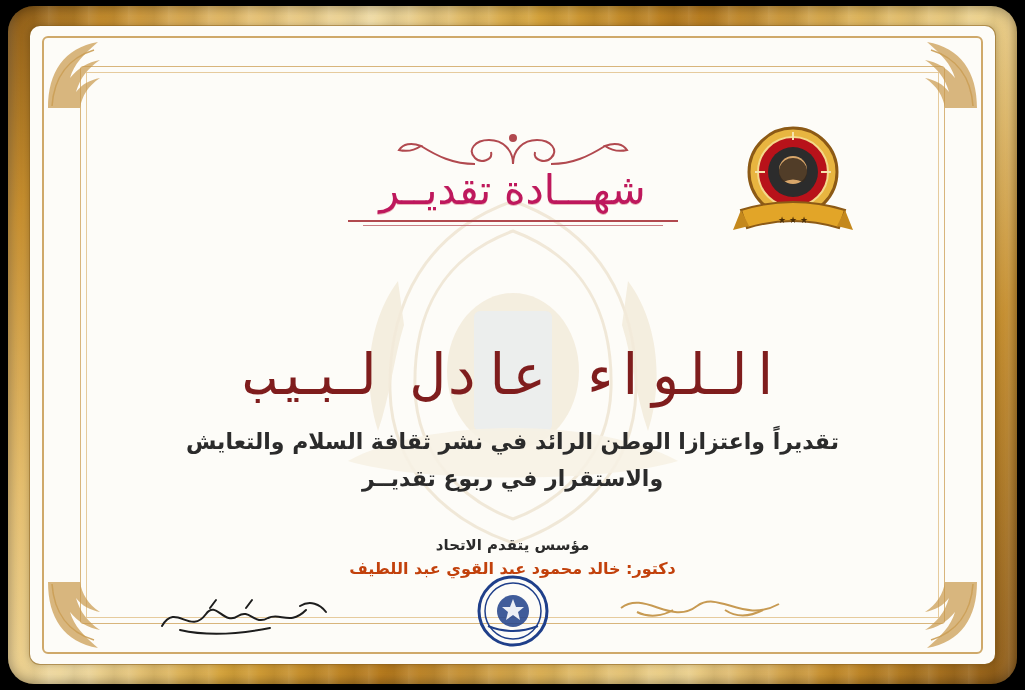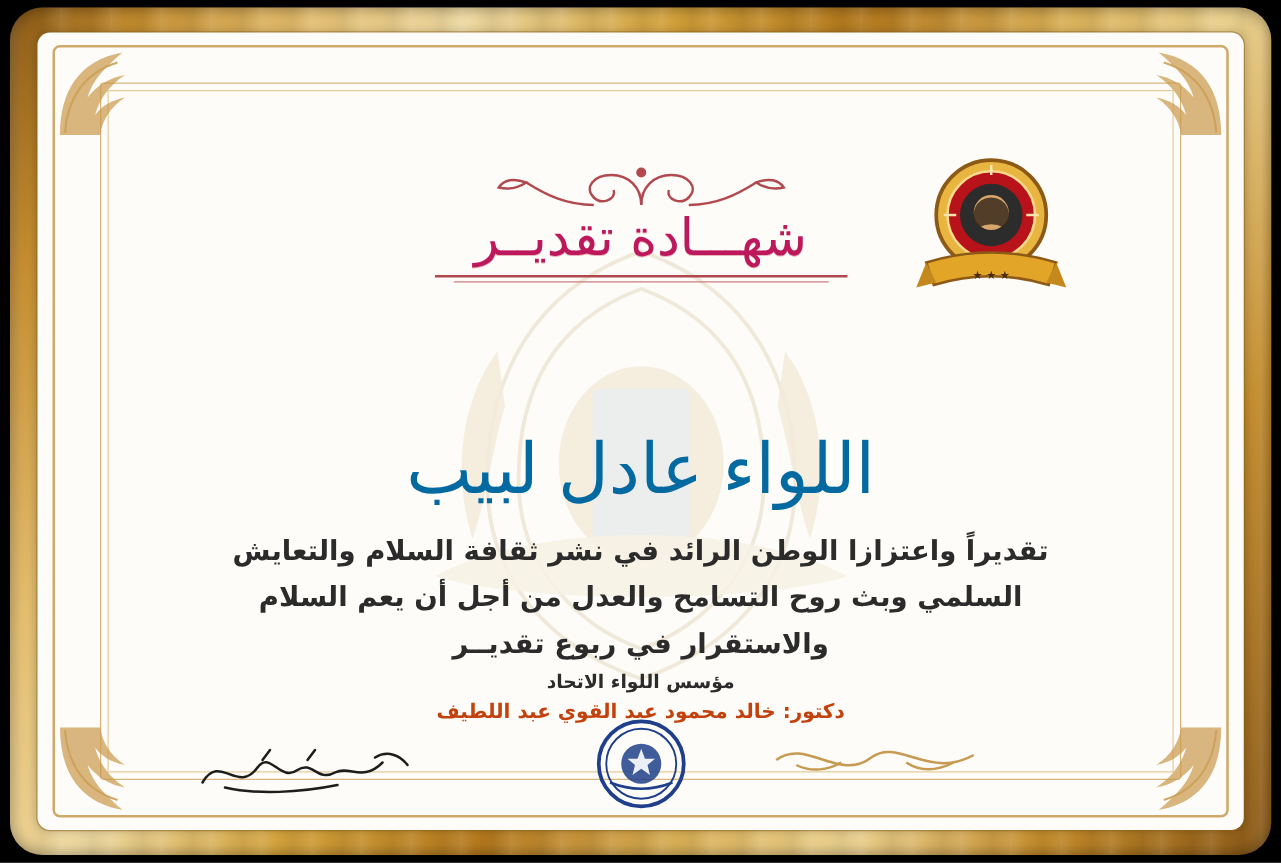--- a/index.html
+++ b/index.html
@@ -195,24 +195,24 @@
     color: #2c2c2c;
     font-weight: 600;
     letter-spacing: 0.5px;
   }
 
   .recipient {
     position: absolute;
     left: 0;
     right: 0;
     top: 268px;
-    font-family: Liberation Sans, sans-serif;
+    font-family: Liberation Mono, monospace;
     font-size: 56px;
     font-weight: 500;
-    color: #0369a1;
+    color: #7f1d1d;
     letter-spacing: 1px;
   }
 
   .body-text {
     position: absolute;
     left: 40px;
     right: 40px;
     top: 350px;
     font-size: 22px;
     font-weight: 600;
@@ -349,25 +349,24 @@
           <div class="title">شهـــادة تقديــر</div>
           <div class="title-rule"></div>
           <div class="title-rule thin"></div>
         </div>
 
 
         <div class="recipient">اللواء عادل لبيب</div>
 
         <div class="body-text">
           <p>تقديراً واعتزازا الوطن الرائد  في نشر ثقافة السلام والتعايش</p>
-          <p>السلمي وبث روح التسامح والعدل من أجل أن يعم السلام</p>
           <p>والاستقرار في ربوع تقديــر</p>
         </div>
 
-        <div class="founder">مؤسس اللواء الاتحاد</div>
+        <div class="founder">مؤسس يتقدم الاتحاد</div>
         <div class="founder-name">دكتور: خالد محمود عبد القوي عبد اللطيف</div>
 
         <svg class="seal" viewBox="0 0 74 74">
           <circle cx="37" cy="37" r="34" fill="none" stroke="#1f3f8a" stroke-width="3"></circle>
           <circle cx="37" cy="37" r="28" fill="none" stroke="#1f3f8a" stroke-width="1.5"></circle>
           <circle cx="37" cy="37" r="16" fill="#1f3f8a" opacity=".85"></circle>
           <path d="M37 25 l3 8 h8 l-6 5 l2 8 l-7 -5 l-7 5 l2 -8 l-6 -5 h8z" fill="#ffffff" opacity=".9"></path>
           <path d="M12 52 q25 10 50 0" stroke="#1f3f8a" stroke-width="2" fill="none"></path>
         </svg>
 

